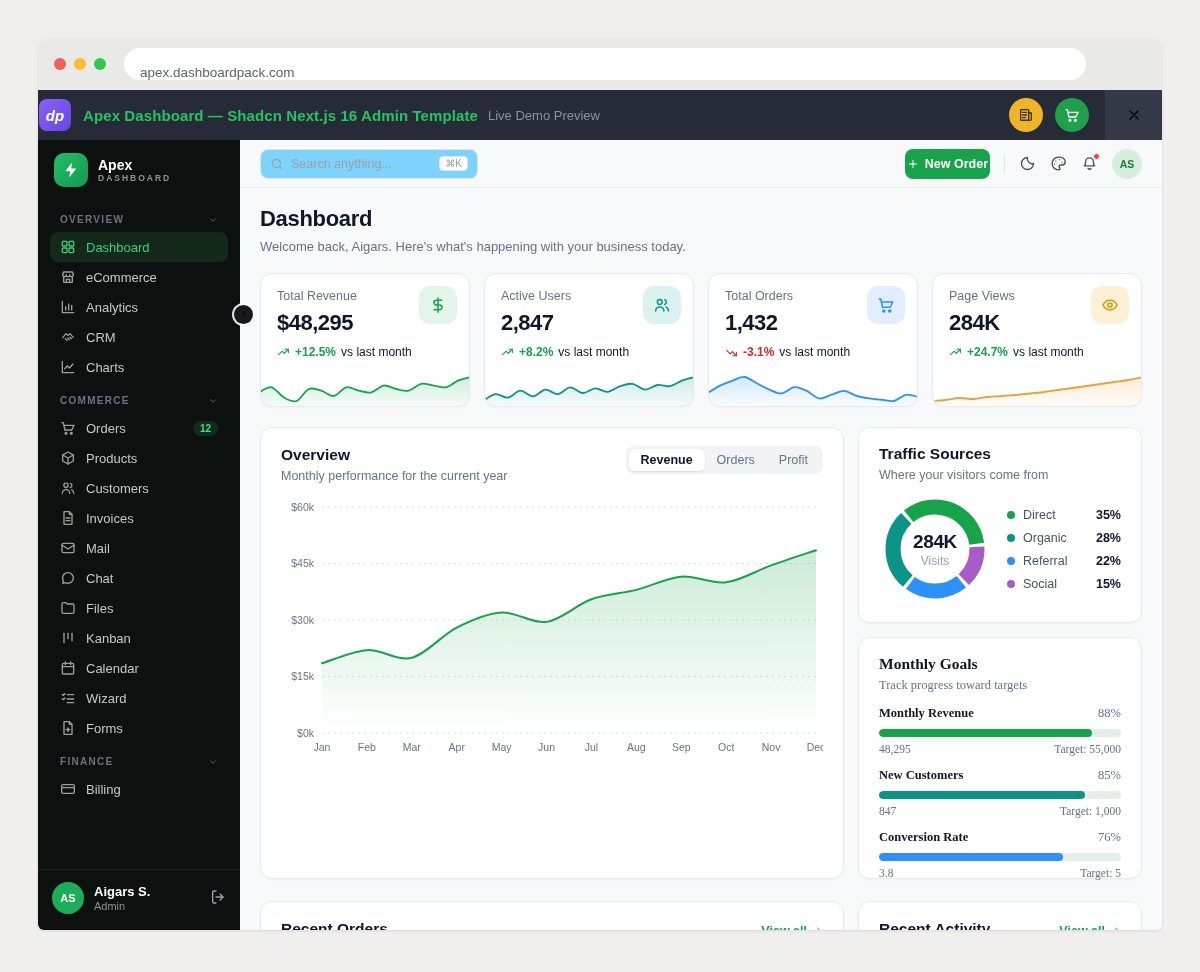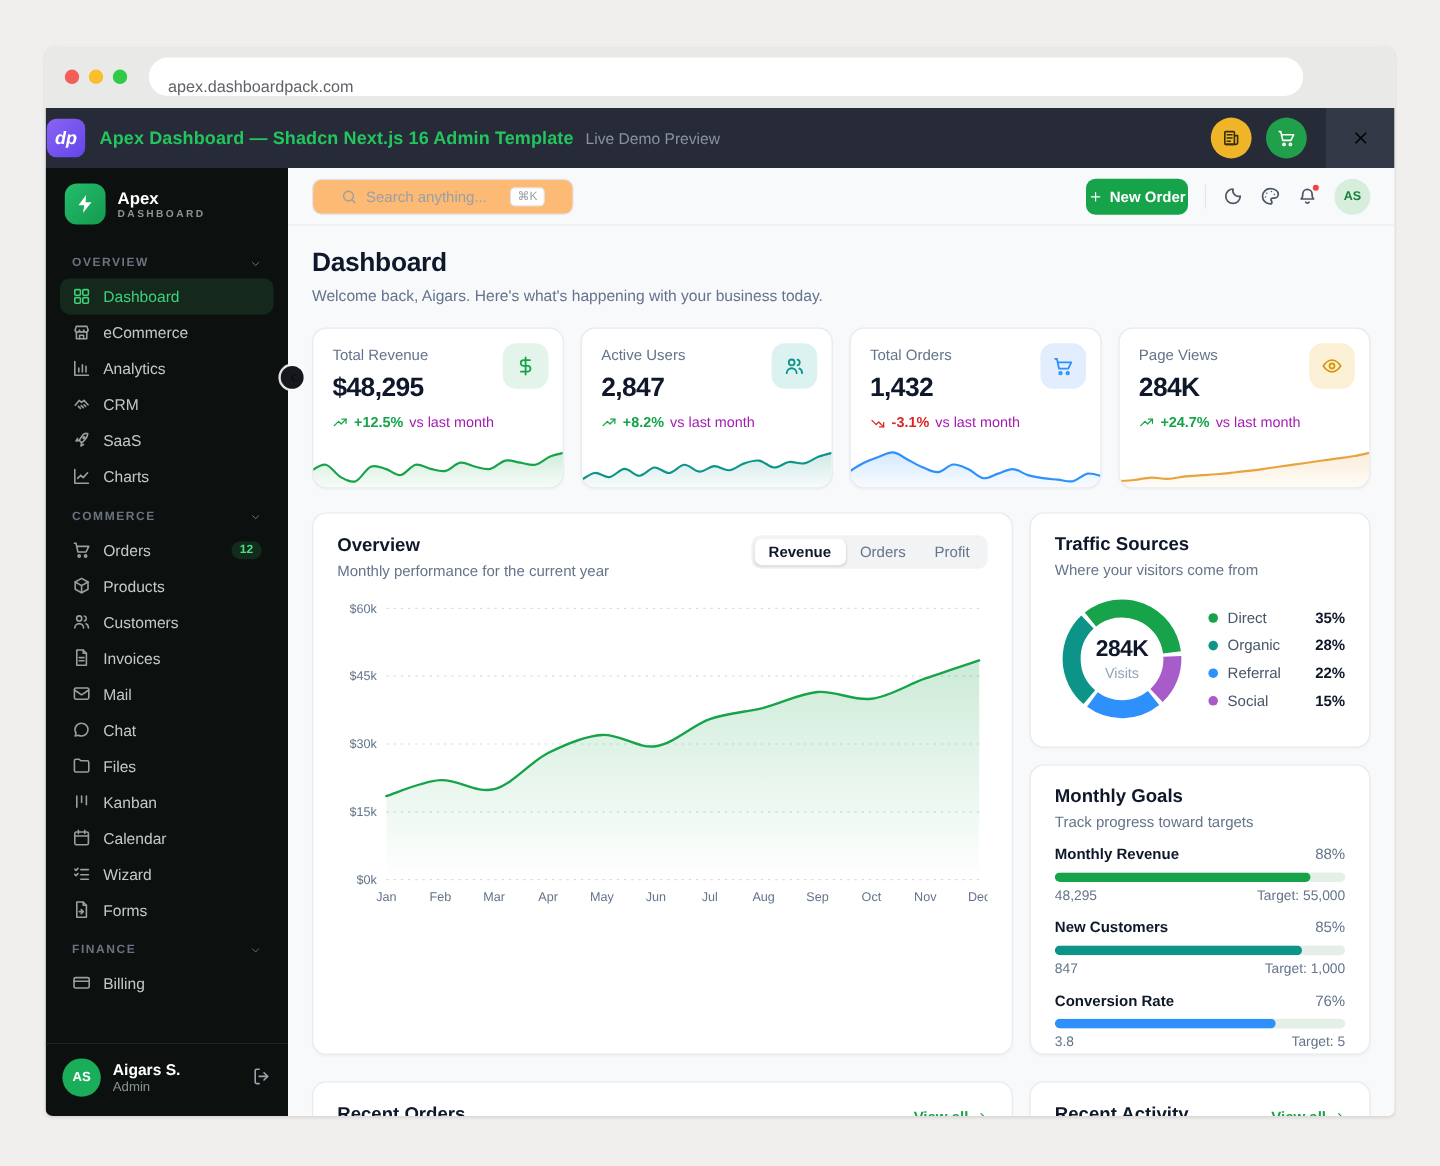--- a/index.html
+++ b/index.html
@@ -68,22 +68,22 @@
   .collapse-btn{
     position:absolute; left:196px; top:165px; width:19px; height:19px; border-radius:50%;
     background:#16191c; border:none; display:flex; align-items:center; justify-content:center;
     box-shadow:0 0 0 2px rgba(248,249,251,.9); cursor:pointer; z-index:5;
   }
   .collapse-btn svg{ width:10px; height:10px; stroke:#e5e7eb; stroke-width:2.6; }
   
   .main{ flex:1; display:flex; flex-direction:column; min-width:0; }
   .topbar{ height:48px; border-bottom:1px solid #ecedef; display:flex; align-items:center; padding:0 20px; flex:0 0 auto; }
   .search{
-    width:218px; height:30px; border-radius:8px; background:#fdba74; border:1px solid #e2e4e8;
-    display:flex; align-items:center; gap:7px; padding:0 23px; color:#9aa0a6;
+    width:218px; height:30px; border-radius:8px; background:#7dd3fc; border:1px solid #e2e4e8;
+    display:flex; align-items:center; gap:7px; padding:0 9px; color:#9aa0a6;
   }
   .search svg{ width:14px; height:14px; flex:0 0 auto; }
   .search input{ border:none; outline:none; background:transparent; flex:1; min-width:0; font-size:12.5px; color:#374151; font-family:inherit; }
   .search input::placeholder{ color:#9aa0a6; }
   .kbd{ background:#fff; border:1px solid #e2e4e8; border-radius:4px; font-size:10px; color:#9aa0a6; padding:1px 5px; }
   .top-right{ margin-left:auto; display:flex; align-items:center; gap:14px; }
   .btn-new-order{
     background:#16a34a; color:#fff; border:none; border-radius:8px; height:30px; padding:0 2px;
     font-size:12.5px; font-weight:600; display:flex; align-items:center; gap:6px; cursor:pointer; font-family:inherit;
   }
@@ -101,21 +101,21 @@
   
   .stats{ display:grid; grid-template-columns:repeat(4,1fr); gap:14px; margin-bottom:20px; }
   .stat{ height:134px; position:relative; overflow:hidden; padding:15px 16px 0; }
   .stat-label{ font-size:12.5px; color:#64748b; }
   .stat-tile{ position:absolute; top:12px; right:12px; width:38px; height:38px; border-radius:11px; display:flex; align-items:center; justify-content:center; }
   .stat-tile svg{ width:18px; height:18px; }
   .stat-value{ font-size:22px; font-weight:bold; color:#0f172a; letter-spacing:-.5px; margin-top:7px; }
   .stat-change{ display:flex; align-items:center; gap:5px; margin-top:9px; font-size:12px; }
   .stat-change svg{ width:13px; height:13px; }
   .stat-change .pct{ font-weight:bold; }
-  .stat-change .note{ color:#a21caf; }
+  .stat-change .note{ color:#0f172a; }
   .spark-wrap{ position:absolute; left:0; right:0; bottom:0; height:38px; }
   .spark-wrap svg{ width:100%; height:100%; display:block; }
   
   .mid{ display:grid; grid-template-columns:1fr 284px; gap:14px; margin-bottom:22px; }
   .overview-card{ height:452px; padding:18px 20px; }
   .ov-head{ display:flex; align-items:flex-start; justify-content:space-between; }
   .card-title{ font-size:15.5px; font-weight:bold; color:#0f172a; }
   .card-sub{ font-size:12.5px; color:#64748b; margin-top:5px; }
   .tabs{ background:#f1f3f5; border-radius:8px; padding:3px; display:flex; }
   .tab{ border:none; background:transparent; padding:4px 12px; font-size:12.5px; color:#64748b; border-radius:6px; cursor:pointer; font-family:inherit; }
@@ -129,21 +129,21 @@
   .donut-box svg{ width:112px; height:112px; display:block; }
   .donut-center{ position:absolute; inset:0; display:flex; flex-direction:column; align-items:center; justify-content:center; }
   .donut-val{ font-size:19px; font-weight:bold; color:#0f172a; letter-spacing:-.4px; }
   .donut-lab{ font-size:12px; color:#94a3b8; margin-top:1px; }
   .legend{ flex:1; }
   .legend-row{ display:flex; align-items:center; gap:8px; padding:4.5px 0; }
   .dot{ width:8px; height:8px; border-radius:50%; flex:0 0 auto; }
   .legend-label{ font-size:12.5px; color:#475569; }
   .legend-pct{ margin-left:auto; font-size:12.5px; font-weight:bold; color:#0f172a; }
   
-  .goals-card{ height:242px; padding:17px 20px; }
+  .goals-card{ height:242px; padding:17px 20px;font-family:Liberation Serif, serif; }
   .goal{ margin-top:13px; }
   .goal-head{ display:flex; justify-content:space-between; align-items:center; }
   .goal-name{ font-size:12.5px; font-weight:600; color:#0f172a; }
   .goal-pct{ font-size:12.5px; color:#64748b; }
   .goal-bar{ height:8px; border-radius:99px; background:#e4efe8; margin:8px 0 6px; overflow:hidden; }
   .goal-fill{ height:100%; border-radius:99px; }
   .goal-foot{ display:flex; justify-content:space-between; font-size:11.5px; color:#64748b; }
   
   .bottom{ display:grid; grid-template-columns:1fr 284px; gap:14px; }
   .bottom .card{ height:120px; padding:18px 20px; }
@@ -254,29 +254,20 @@
               <path d="M17.5 16.5v-7"></path>
             </svg>
           <span>Analytics</span>
         </div>
         <div class="side-item">
           <svg class="ic" viewBox="0 0 24 24">
               <path d="M4 13l5-6 3 2.5L15 7l5 5.5"></path>
               <path d="M8 14.5l2.5 2.5M11.5 13.5l2.5 2.5M15 12.5l2 2"></path>
             </svg>
           <span>CRM</span>
-        </div>
-        <div class="side-item">
-          <svg class="ic" viewBox="0 0 24 24">
-              <path d="M14 4.5c2.3-1.3 4.6-1.4 5.7-.9-.3 1.2-.6 3.4-2 5.6-1.2 2-3.3 4.3-5.7 5.8l-3-3c1.5-2.4 3-4.9 5-7.5z"></path>
-              <path d="M9 12l-4 .8L7 9.5"></path>
-              <path d="M12 15l-.8 4 3.3-2"></path>
-              <circle cx="15" cy="8.6" r="1.2"></circle>
-            </svg>
-          <span>SaaS</span>
         </div>
         <div class="side-item">
           <svg class="ic" viewBox="0 0 24 24">
               <path d="M3.5 3.5v17h17"></path>
               <path d="M7 14.5l4-4 3 3 5.5-6"></path>
             </svg>
           <span>Charts</span>
         </div>
 
         <div class="sec">

